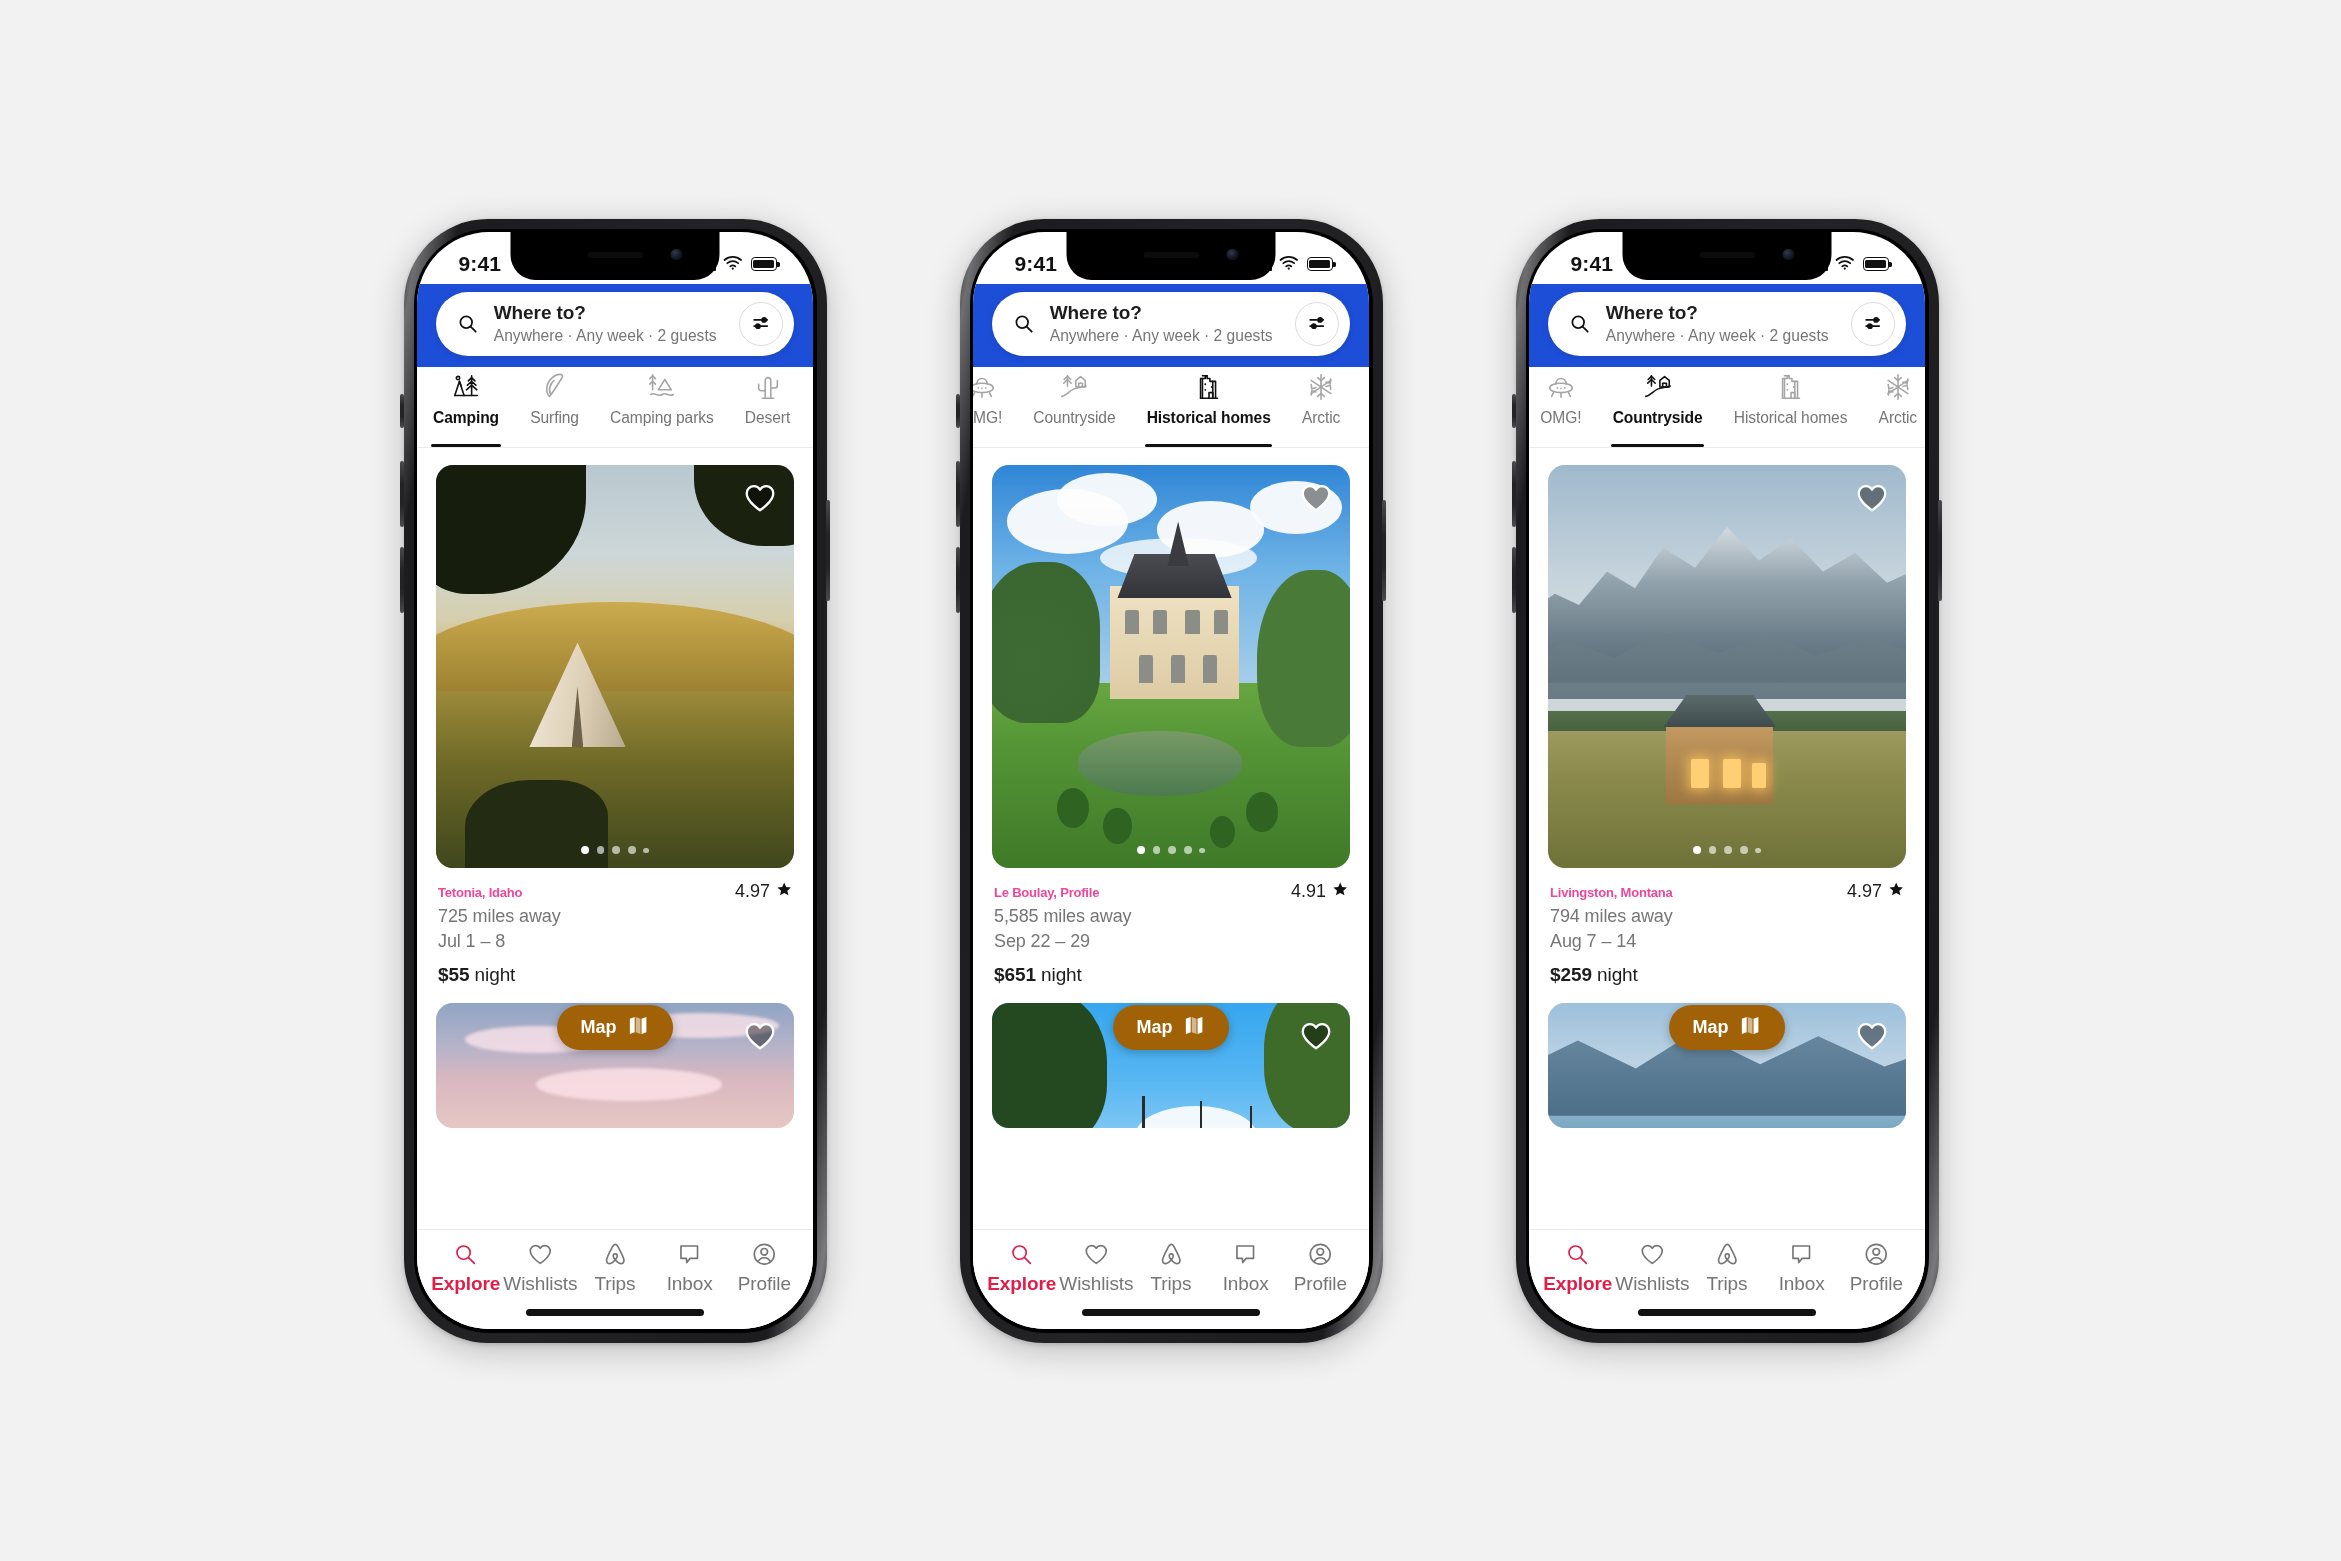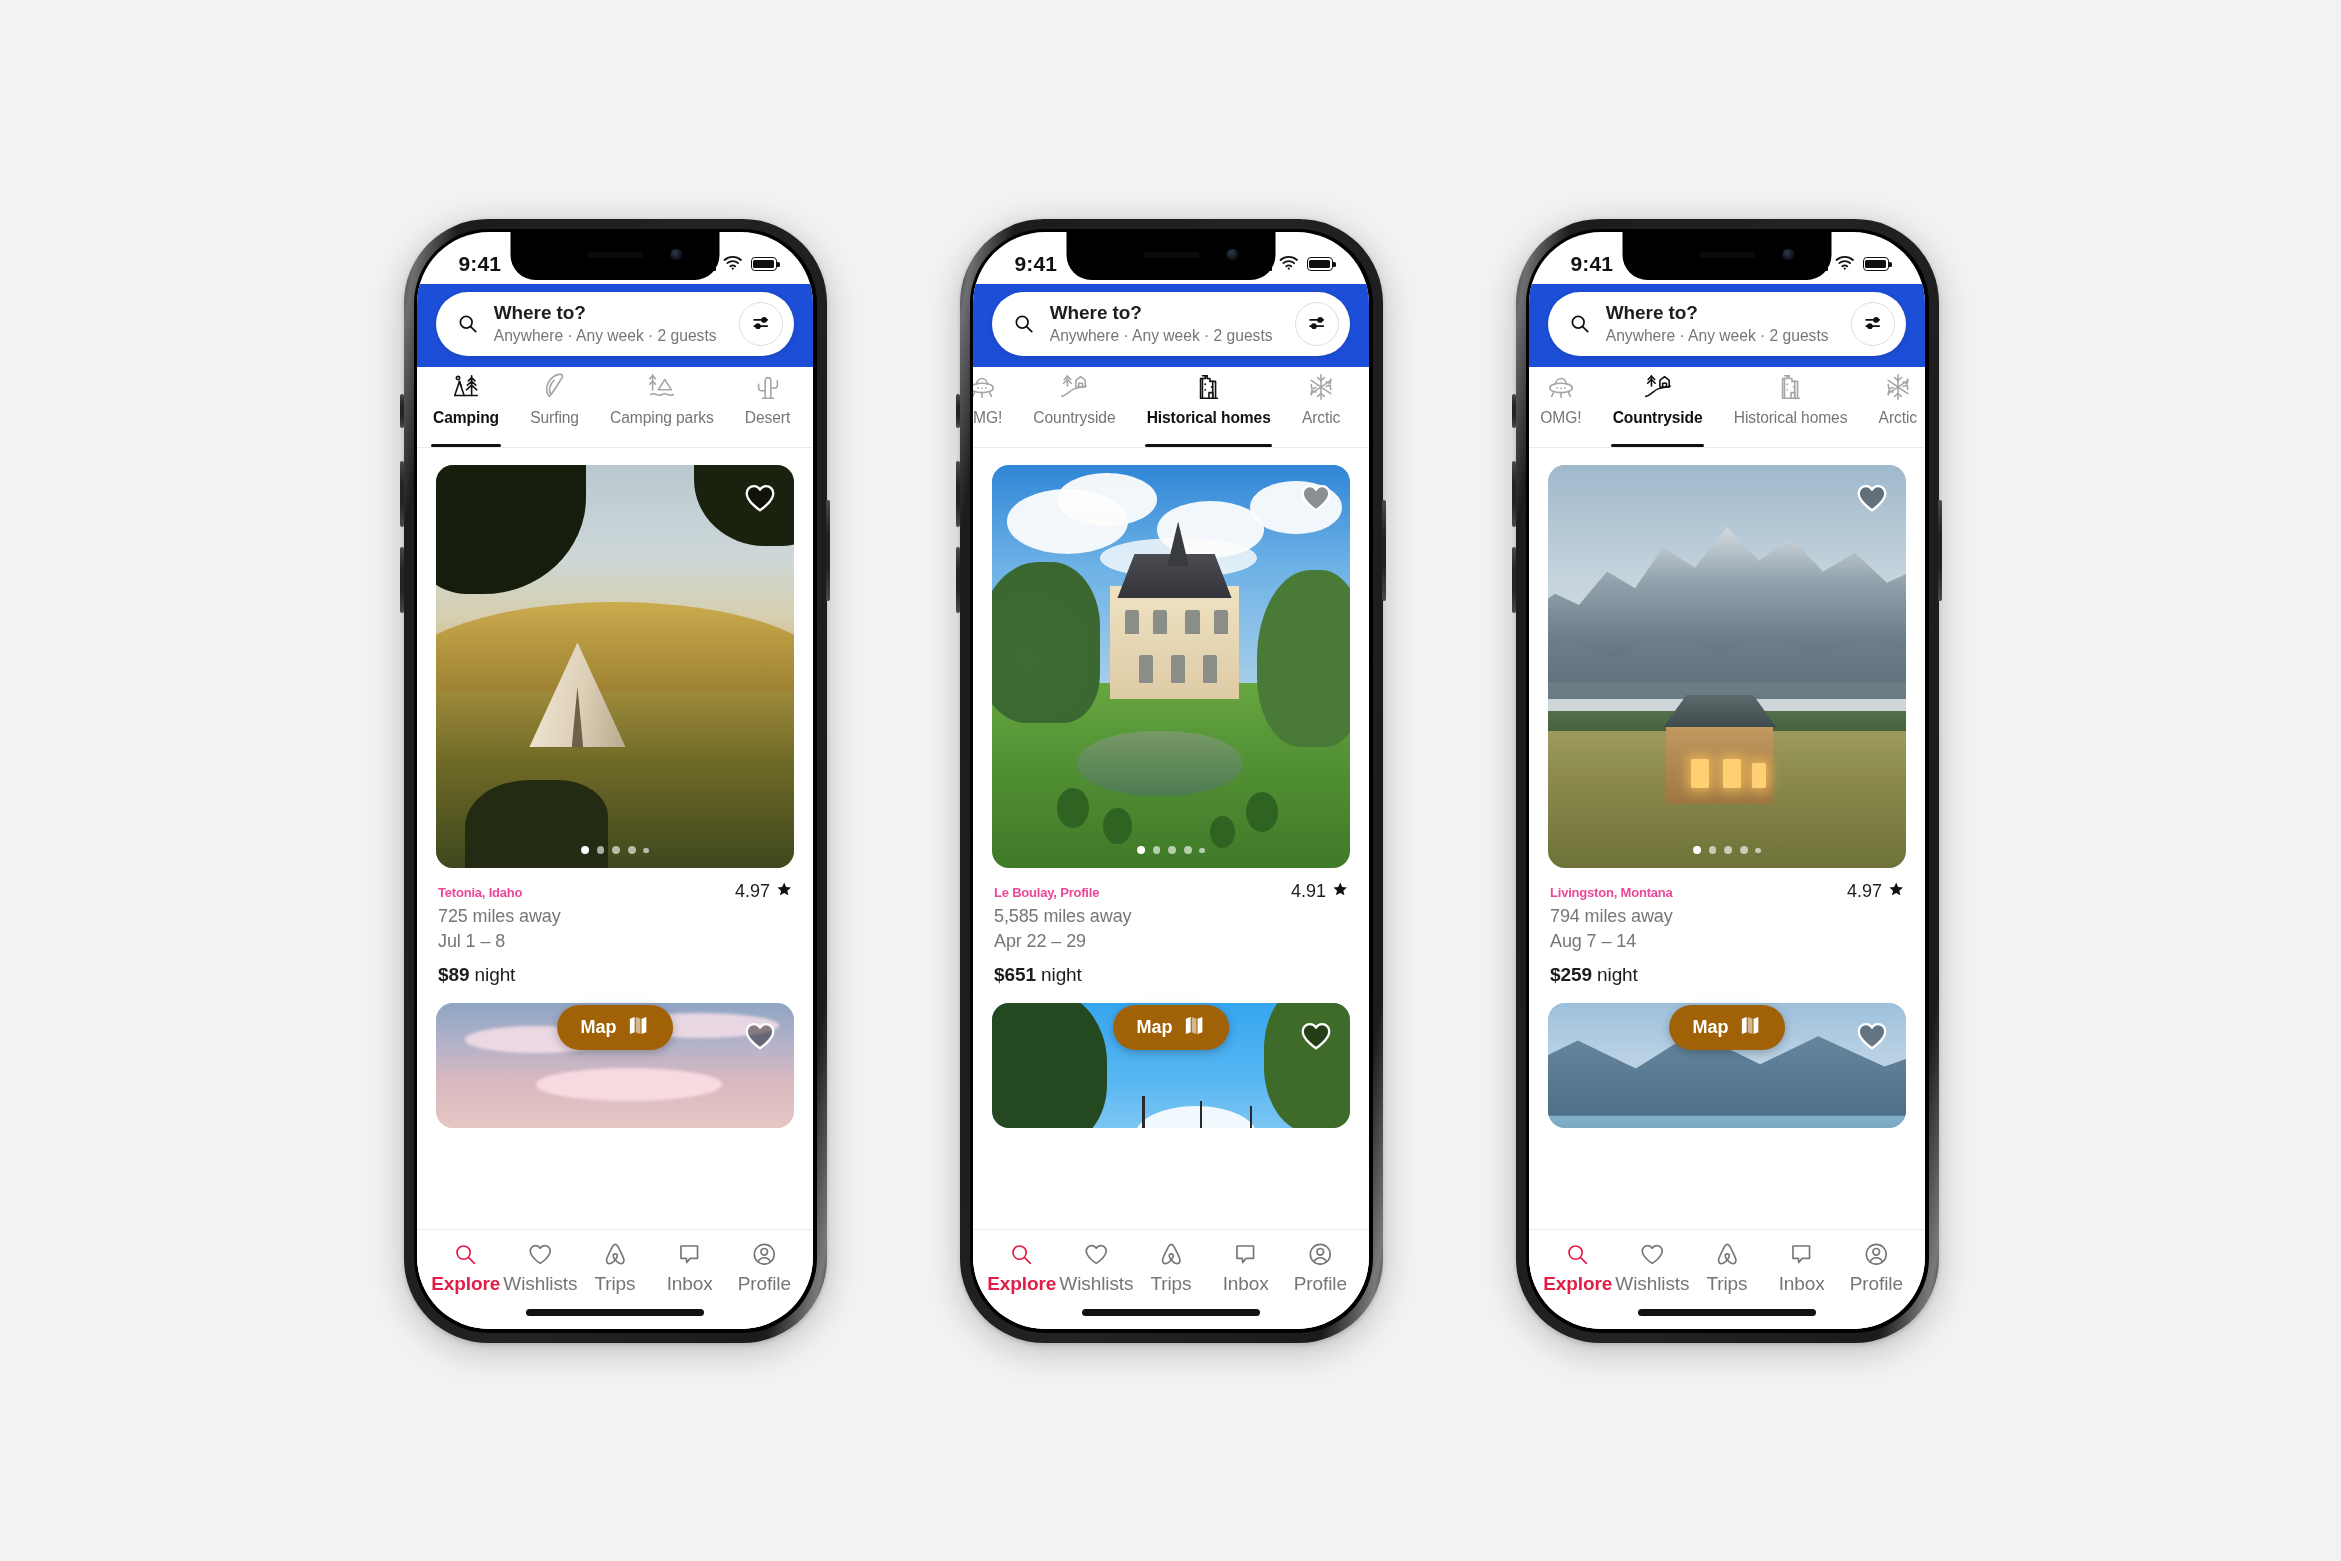--- a/index.html
+++ b/index.html
@@ -468,21 +468,21 @@
           <span class="place">Tetonia, Idaho</span>
           <span class="rating">
             <span>4.97</span>
             <span><svg width="16.4" height="16.4" viewBox="0 0 24 24" fill="#111">
                         <path d="M12 2.2l2.9 6.5 7 .7-5.3 4.7 1.6 6.9L12 17.4 5.8 21l1.6-6.9L2.1 9.4l7-.7z"></path>
                       </svg></span>
           </span>
         </div>
         <div class="meta">725 miles away</div>
         <div class="meta">Jul 1 – 8</div>
-        <div class="price"><b>$89</b> <span>night</span></div>
+        <div class="price"><b>$55</b> <span>night</span></div>
       </div>
     </div>
     <div class="card">
       <div class="card-photo short">
         <div class="ph">
                   <div class="s4">
       <div class="c" style="left:8%;top:18%;width:40%;height:22%"></div>
       <div class="c" style="left:52%;top:8%;width:44%;height:20%"></div>
       <div class="c" style="left:28%;top:52%;width:52%;height:26%"></div>
                   </div>
@@ -710,21 +710,21 @@
         <div class="row1">
           <span class="place">Le Boulay, Profile</span>
           <span class="rating">
             <span>4.91</span>
             <span><svg width="16.4" height="16.4" viewBox="0 0 24 24" fill="#111">
                         <path d="M12 2.2l2.9 6.5 7 .7-5.3 4.7 1.6 6.9L12 17.4 5.8 21l1.6-6.9L2.1 9.4l7-.7z"></path>
                       </svg></span>
           </span>
         </div>
         <div class="meta">5,585 miles away</div>
-        <div class="meta">Apr 22 – 29</div>
+        <div class="meta">Sep 22 – 29</div>
         <div class="price"><b>$651</b> <span>night</span></div>
       </div>
     </div>
     <div class="card">
       <div class="card-photo short">
         <div class="ph">
                   <div class="s5">
       <div class="tl"></div>
                     <div class="tr"></div>
       <div class="cl" style="left:40%;bottom:-30%;width:34%;height:48%"></div>

